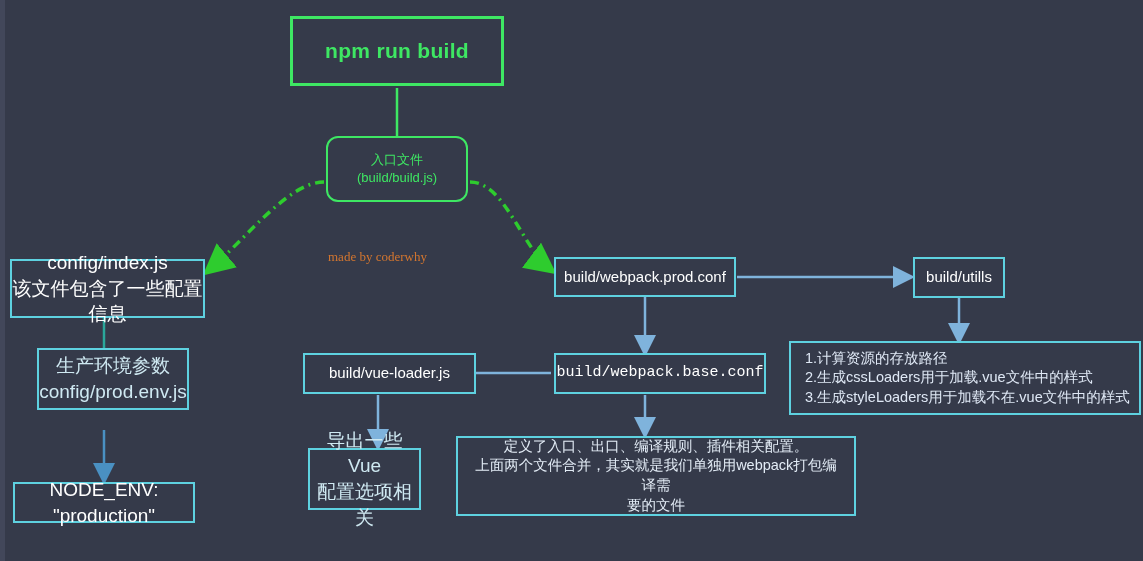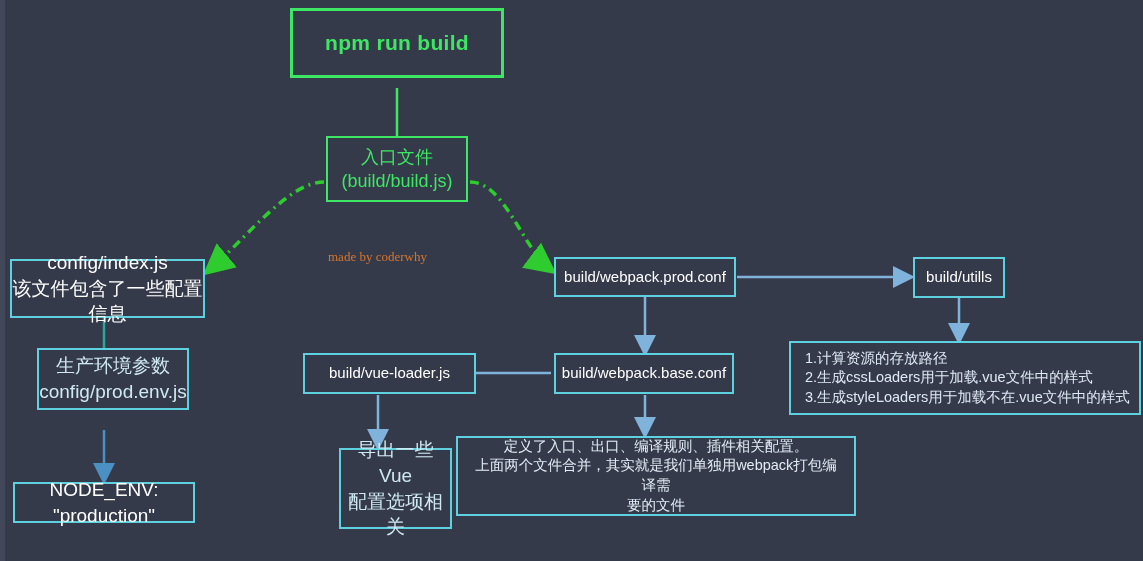--- a/index.html
+++ b/index.html
@@ -39,21 +39,22 @@
     border-color: #3ee763;
     color: #3ee763;
   }
   .node.title {
     border-width: 3px;
     font-size: 21px;
     font-weight: bold;
     letter-spacing: .3px;
   }
   .node.entry {
-    font-size: 18px;
+    font-size: 13px;
+    border-radius: 12px;
   }
   .node.small { font-size: 19px; }
   .node.med   { font-size: 15px; }
   .node.list  {
     font-size: 14.5px;
     justify-content: flex-start;
     text-align: left;
     padding-left: 14px;
     color: #dfe8f5;
   }
@@ -122,21 +123,21 @@
 
     <path d="M959,298 L959,340" stroke="#7fb3dc" stroke-width="2.5" fill="none" marker-end="url(#ah-blue)"></path>
 
     <path d="M551,373 L453,373" stroke="#7fb3dc" stroke-width="2.5" fill="none" marker-end="url(#ah-blue)"></path>
 
     <path d="M378,395 L378,446" stroke="#7fb3dc" stroke-width="2.5" fill="none" marker-end="url(#ah-blue)"></path>
 
     <path d="M645,395 L645,434" stroke="#7fb3dc" stroke-width="2.5" fill="none" marker-end="url(#ah-blue)"></path>
   </svg>
 
-  <div class="node title green" style="left:290px; top:8px; width:214px; height:70px;">npm run build</div>
+  <div class="node title green" style="left:290px; top:16px; width:214px; height:70px;">npm run build</div>
 
   <div class="node entry green" style="left:326px; top:136px; width:142px; height:66px;">入口文件
 (build/build.js)</div>
 
   <div class="node small" style="left:10px; top:259px; width:195px; height:59px;">config/index.js
 该文件包含了一些配置信息</div>
 
   <div class="node small cn" style="left:37px; top:348px; width:152px; height:62px;">生产环境参数
 config/prod.env.js</div>
 
@@ -145,23 +146,23 @@
   <div class="node med" style="left:554px; top:257px; width:182px; height:40px;">build/webpack.prod.conf</div>
 
   <div class="node med" style="left:913px; top:257px; width:92px; height:41px;">build/utills</div>
 
   <div class="node list" style="left:789px; top:341px; width:352px; height:74px;">1.计算资源的存放路径
 2.生成cssLoaders用于加载.vue文件中的样式
 3.生成styleLoaders用于加载不在.vue文件中的样式</div>
 
   <div class="node med" style="left:303px; top:353px; width:173px; height:41px;">build/vue-loader.js</div>
 
-  <div class="node med" style="left:554px; top:353px; width:180px; height:41px;">build/webpack.base.conf</div>
+  <div class="node med" style="left:554px; top:353px; width:212px; height:41px;font-family:Liberation Mono, monospace;">build/webpack.base.conf</div>
 
-  <div class="node small cn" style="left:339px; top:448px; width:113px; height:81px;">导出一些Vue
+  <div class="node small cn" style="left:308px; top:448px; width:113px; height:62px;">导出一些Vue
 配置选项相关</div>
 
   <div class="node para" style="left:456px; top:436px; width:400px; height:80px;">定义了入口、出口、编译规则、插件相关配置。
 上面两个文件合并，其实就是我们单独用webpack打包编译需
 要的文件</div>
 
   <div class="watermark-made" style="left:328px; top:249px;font-family:Liberation Serif, serif;">made by coderwhy</div>
 
 
 </div>

